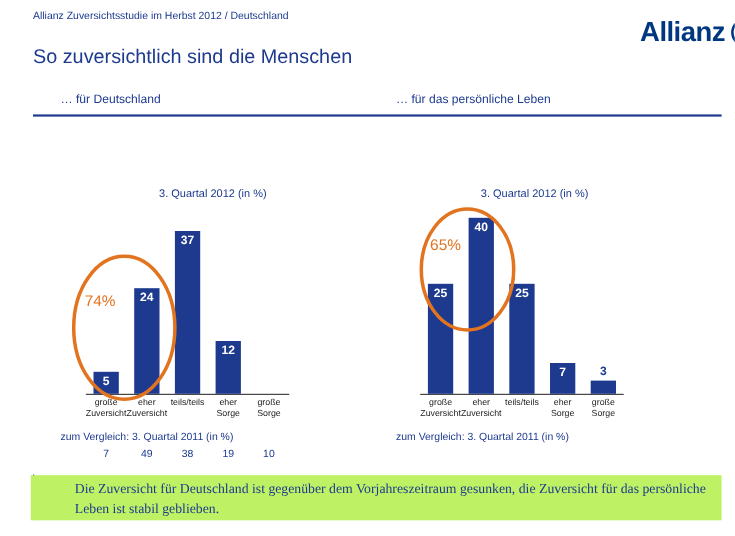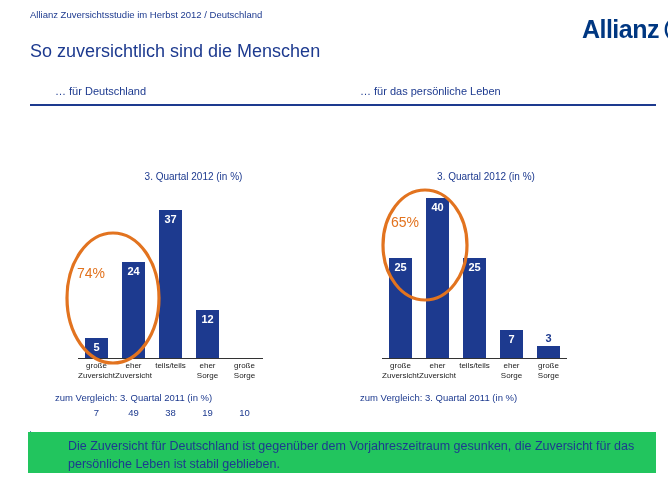--- a/index.html
+++ b/index.html
@@ -39,21 +39,21 @@
 
   .comparison-label{position:absolute;top:392px;font-size:9.5px;color:#1d3a8f;}
   .comp-row{position:absolute;top:407px;width:185px;display:flex;}
   .comp{width:37px;text-align:center;font-size:9.5px;color:#1d3a8f;}
 
   .highlight-pct{position:absolute;font-size:14px;color:#e2731f;}
   .ellipse-overlay{position:absolute;pointer-events:none;}
 
   .banner{
     position:absolute;left:28px;top:432px;width:628px;height:41px;
-    background:#22c55e;display:flex;align-items:flex-end;
+    background:#bef264;display:flex;align-items:center;font-family:Liberation Serif, serif;
   }
   .banner-text{margin-left:40px;font-size:12.5px;line-height:18px;color:#1d3a8f;}
   .banner-arrow{position:absolute;left:28px;top:428px;}
 </style>
 </head>
 <body>
 
 <div class="slide">
 
   <div class="subtitle">Allianz Zuversichtsstudie im Herbst 2012 / Deutschland</div>

